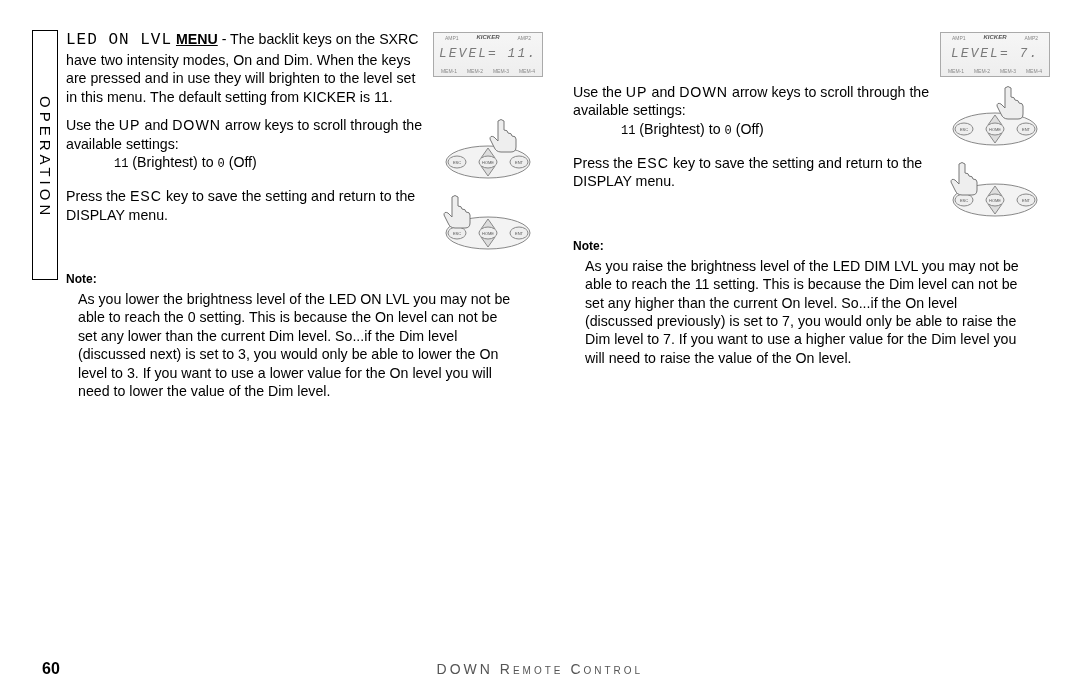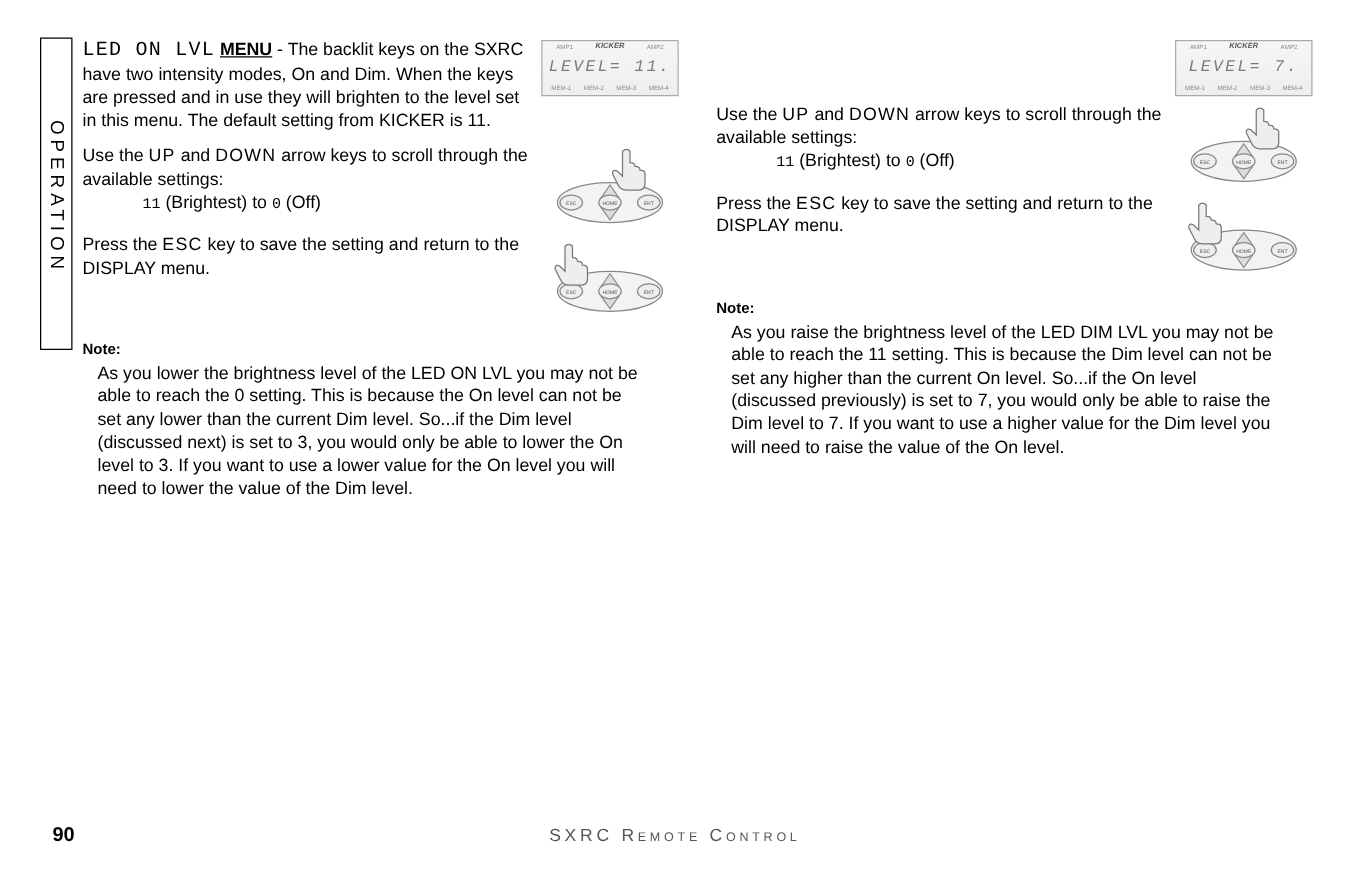--- a/index.html
+++ b/index.html
@@ -312,18 +312,18 @@
       </p>
       <div class="clear"></div>
 
       <div class="note">Note:</div>
       <p class="para note-body">As you raise the brightness level of the LED DIM LVL you may not be able to reach the 11 setting. This is because the Dim level can not be set any higher than the current On level. So...if the On level (discussed previously) is set to 7, you would only be able to raise the Dim level to 7. If you want to use a higher value for the Dim level you will need to raise the value of the On level.</p>
     </div>
 
   </div>
 
   <div class="footer">
-    <span class="pageno">90</span>
-    <span class="footer-title">SXRC Remote Control</span>
+    <span class="pageno">60</span>
+    <span class="footer-title">DOWN Remote Control</span>
     <span style="width:30px"></span>
   </div>
 
 </div>
 
 </body></html>

